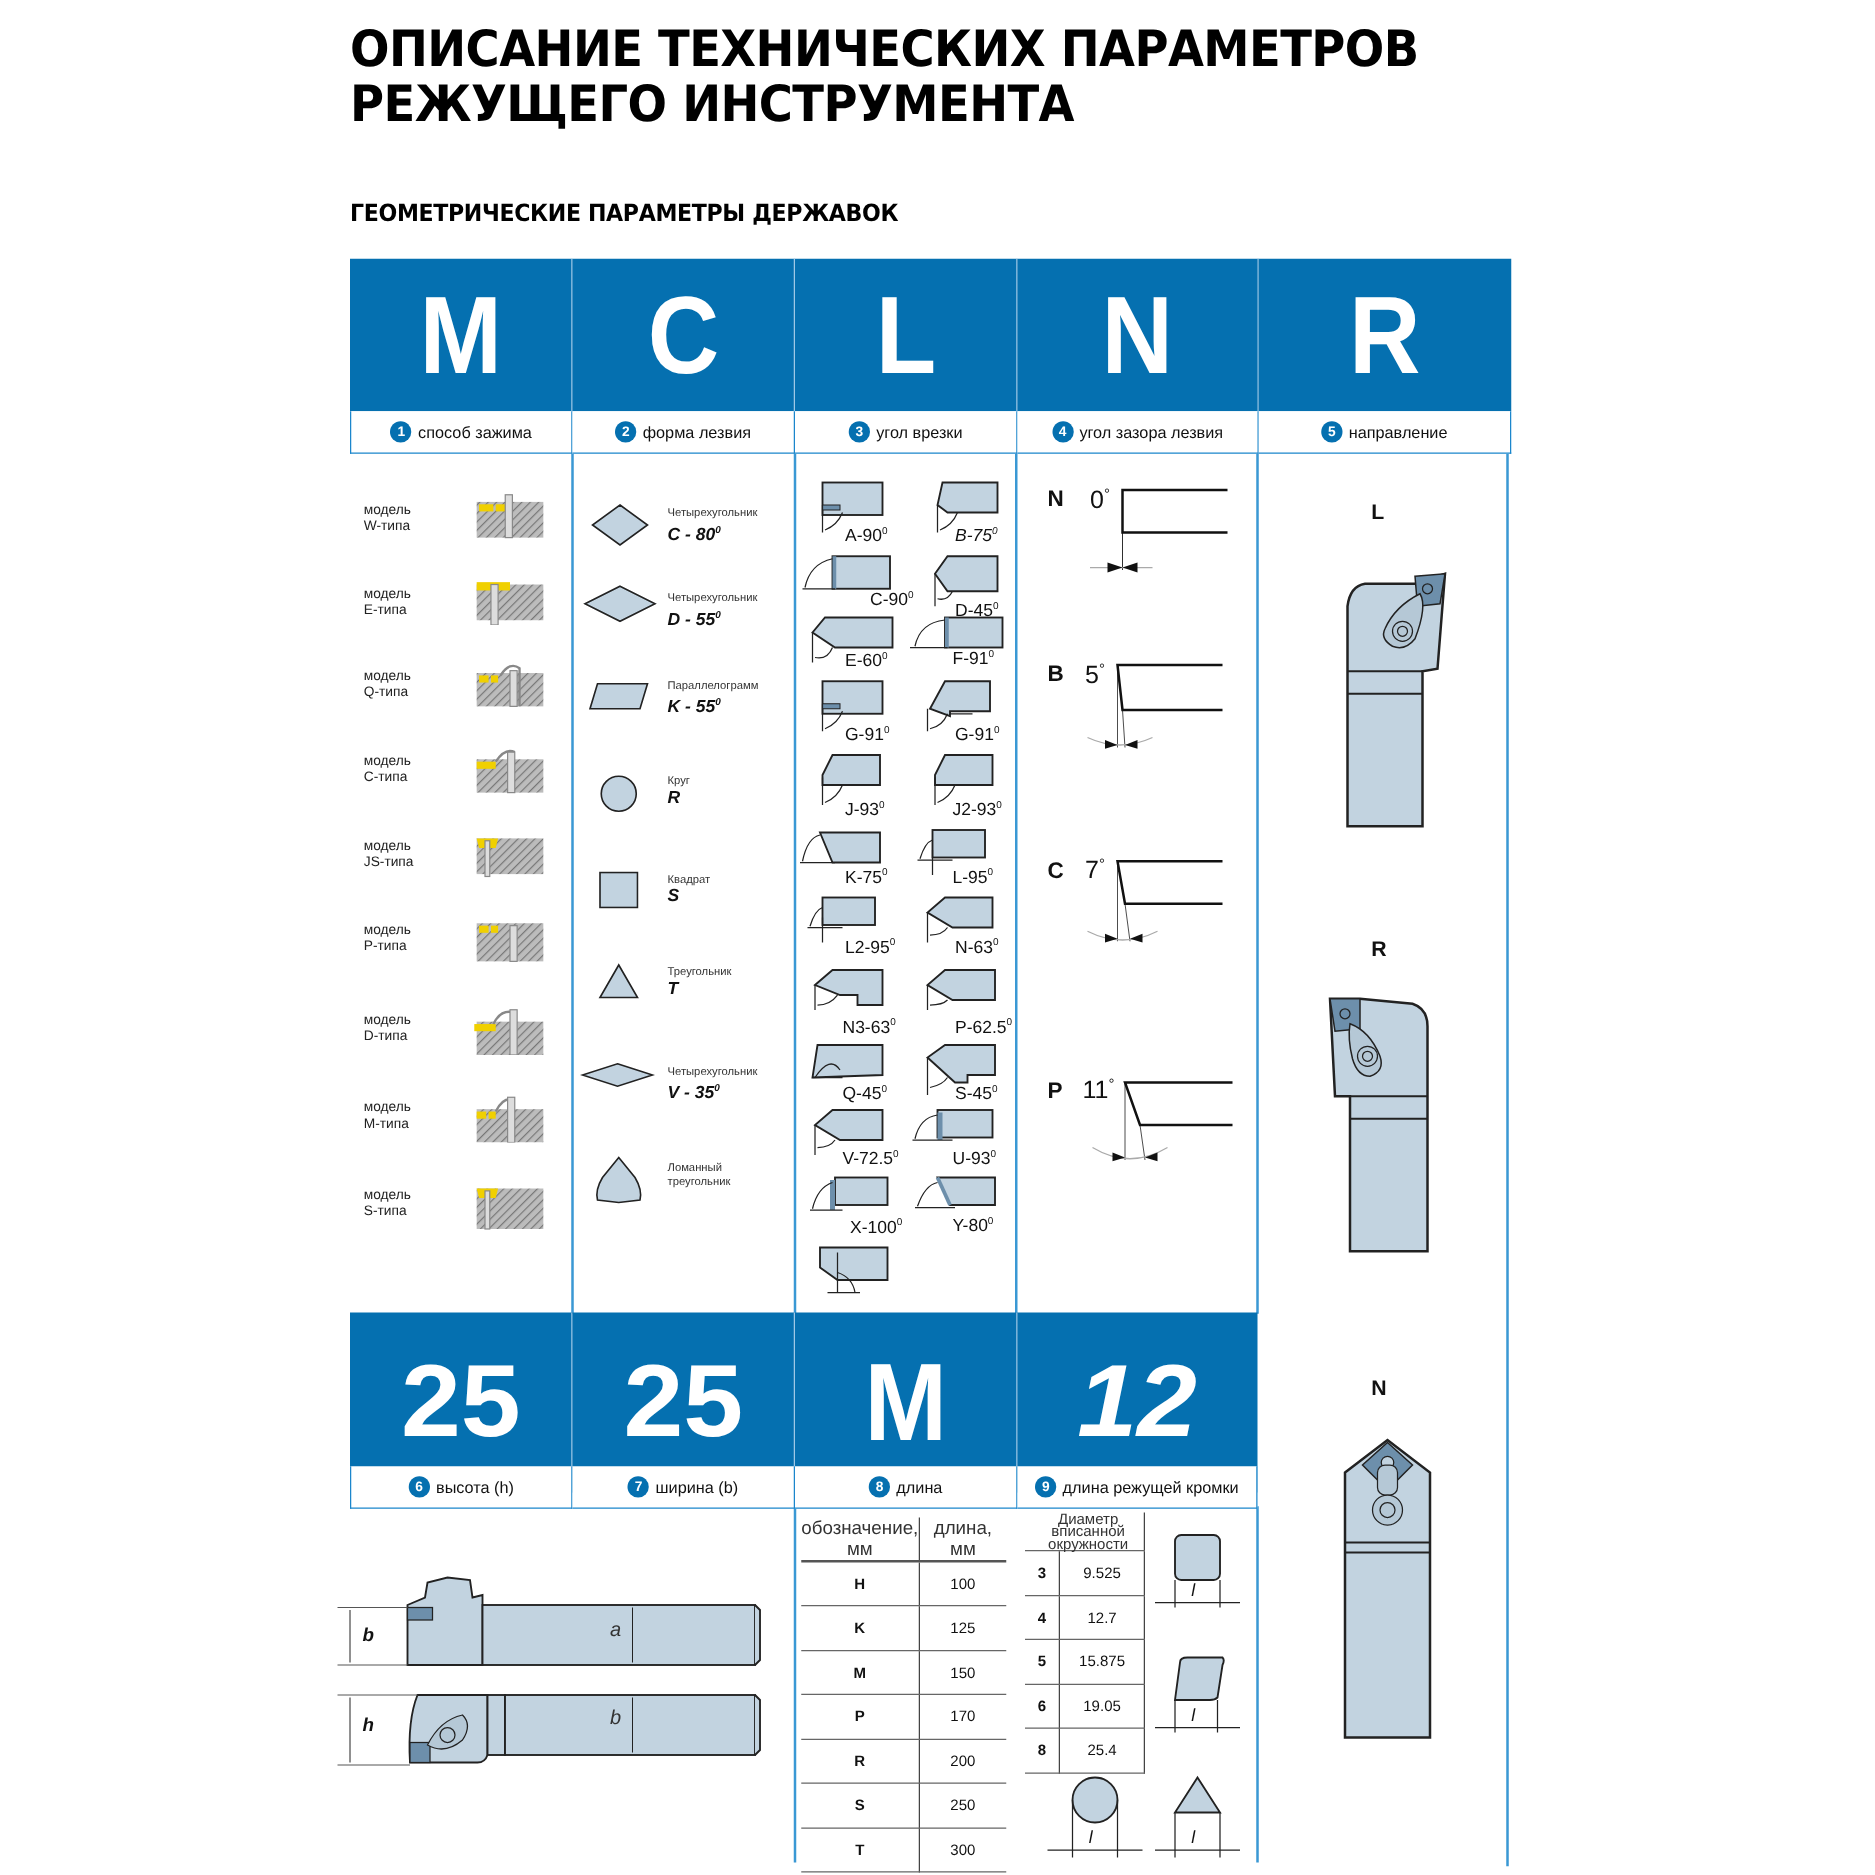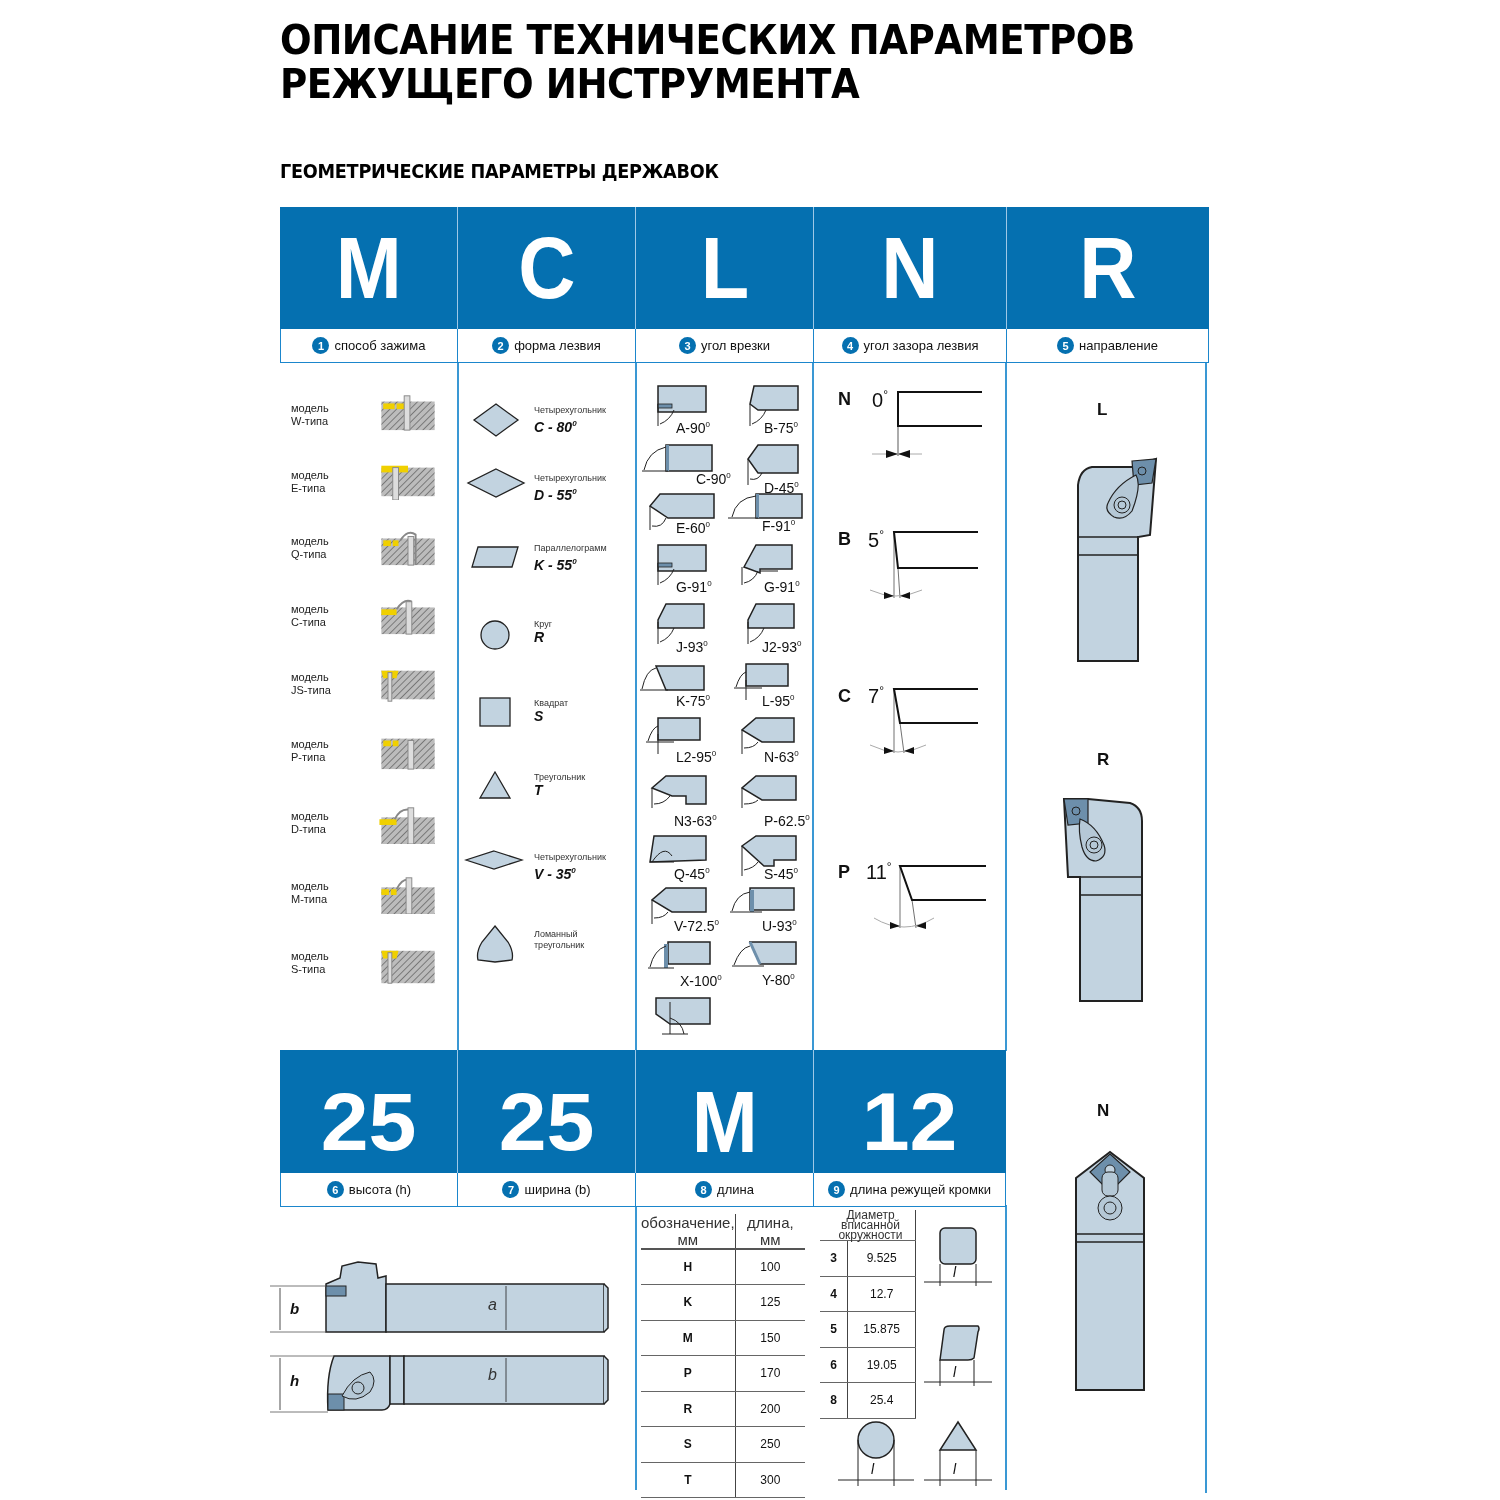--- a/index.html
+++ b/index.html
@@ -281,21 +281,21 @@
 
   <svg class="abs" style="left:648px; top:384px; width:60px; height:46px;" viewBox="0 0 60 46">
       <use href="#holder"></use>
     </svg>
   <div class="angle-label" style="left:676px; top:420px;"><span>A-90</span><span class="sup">0</span></div>
   <svg class="abs" style="left:740px; top:384px; width:60px; height:46px;" viewBox="0 0 60 46">
       <polygon points="14,2 58,2 58,26 18,26 10,20" fill="#c2d3e0" stroke="#222" stroke-width="1.5"></polygon>
       <line x1="10" y1="20" x2="10" y2="42" stroke="#222"></line>
       <path d="M12 40 Q22 36 26 26" fill="none" stroke="#222"></path>
     </svg>
-  <div class="angle-label" style="left:764px; top:420px;"><span>B-75</span><span class="sup">0</span></div>
+  <div class="angle-label" style="left:764px; top:420px;font-style:italic;"><span>B-75</span><span class="sup">0</span></div>
 
   <svg class="abs" style="left:640px; top:443px; width:76px; height:34px;" viewBox="0 0 76 34">
       <rect x="26" y="2" width="46" height="26" fill="#c2d3e0" stroke="#222" stroke-width="1.5"></rect>
       <rect x="26" y="2" width="3" height="26" fill="#6d8fab"></rect>
       <line x1="2" y1="28" x2="28" y2="28" stroke="#222"></line>
       <path d="M4 27 Q8 8 26 4" fill="none" stroke="#222"></path>
     </svg>
   <div class="angle-label" style="left:676px; top:471px;margin-left:20px;"><span>C-90</span><span class="sup">0</span></div>
   <svg class="abs" style="left:740px; top:443px; width:60px; height:46px;" viewBox="0 0 60 46">
       <polygon points="18,2 58,2 58,30 18,30 8,16" fill="#c2d3e0" stroke="#222" stroke-width="1.5"></polygon>
@@ -520,21 +520,21 @@
 <div class="abs" style="left:280px; top:1050px; width:726px; height:144px; display:flex;">
   <div class="bluecell" style="width:178px;">
       <span class="bignum">25</span>
     </div>
   <div class="bluecell" style="width:178px;">
       <span class="bignum">25</span>
     </div>
   <div class="bluecell" style="width:178px;">
       <span class="bigletter">M</span>
     </div>
-  <div class="bluecell" style="width:192px; border-right:none;">
+  <div class="bluecell" style="width:192px; border-right:none;font-style:italic;">
       <span class="bignum">12</span>
     </div>
 </div>
 <div class="abs" style="left:280px; top:1173px; width:726px; height:34px; display:flex;">
   <div class="labelcell" style="width:178px;">
       <span class="badge">6</span>
       <span>высота (h)</span>
     </div>
   <div class="labelcell" style="width:178px; border-left:none;">
       <span class="badge">7</span>

